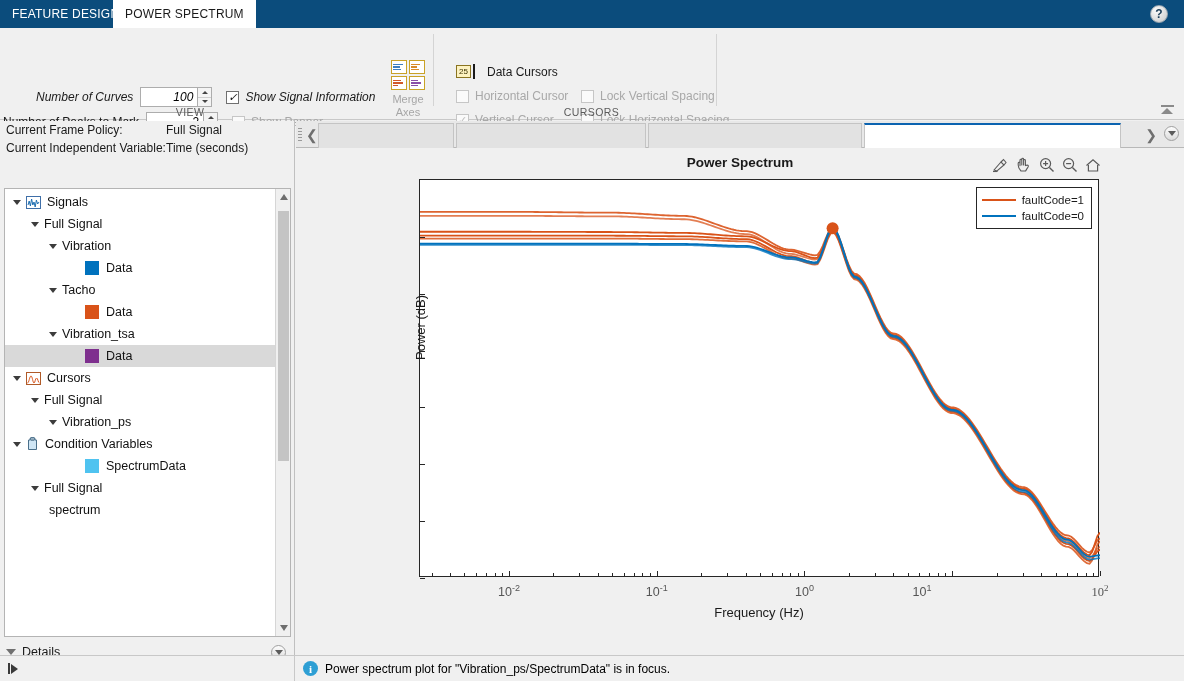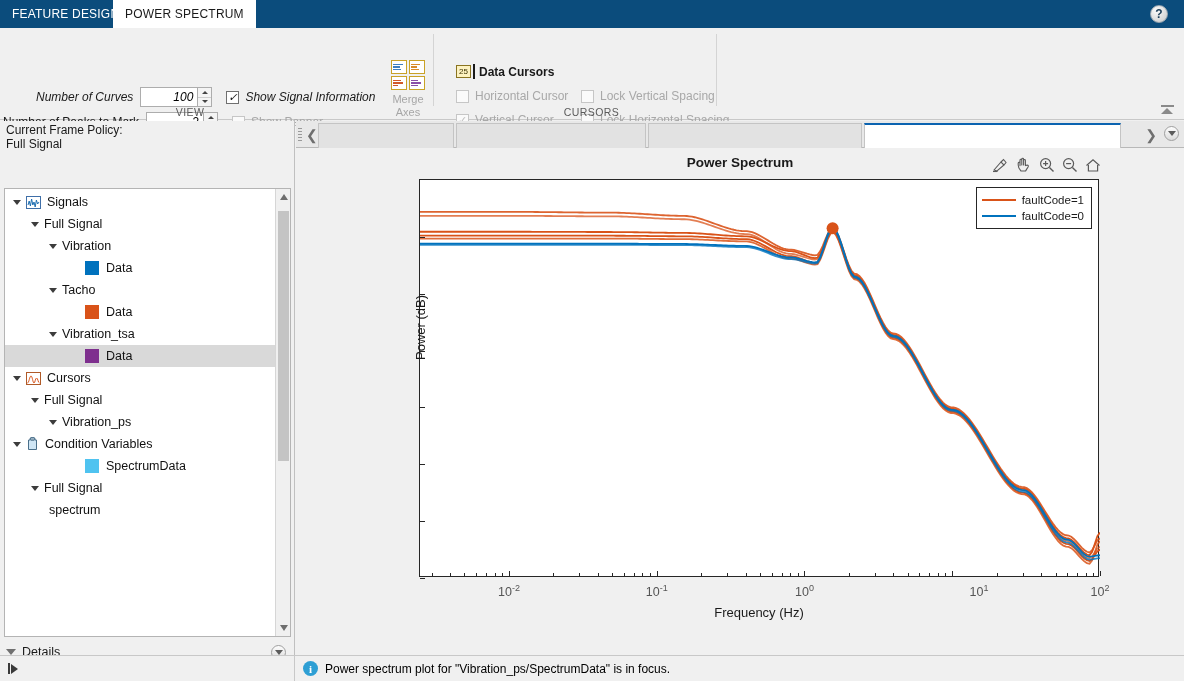--- a/index.html
+++ b/index.html
@@ -129,21 +129,21 @@
     width:0;height:0;border-left:5px solid transparent;border-right:5px solid transparent;
     border-top:6px solid #707070;
   }
   .opt-circle {
     position:absolute; right:8px; top:3px; width:15px; height:15px; border-radius:50%;
     background:linear-gradient(#fdfdfd,#dcdcdc); border:1px solid #9f9f9f;
     display:flex; align-items:center; justify-content:center;
   }
   .opt-circle .t { width:0;height:0;border-left:4px solid transparent;border-right:4px solid transparent;border-top:5px solid #5c5c5c; }
 
-  .kvrow { display:flex; font-size:12px; padding:2px 0 2px 6px;flex-direction:column; }
+  .kvrow { display:flex; font-size:12px; padding:2px 0 2px 6px; }
   .kvrow .k { color:#1a1a1a; }
   .kvrow .v { color:#1a1a1a; }
 
   .treebox {
     position:absolute; left:4px; top:67px; width:287px; height:449px;
     background:#fff; border:1px solid #b4b4b4; overflow:hidden;
   }
   .tnode { height:22px; display:flex; align-items:center; font-size:12.5px; color:#111;
            white-space:nowrap; }
   .tnode.sel { background:#d9d9d9; }
@@ -325,21 +325,21 @@
     </div>
 
     <div class="group-sep" style="left:433px;"></div>
 
     <div class="ribbon-group" style="left:451px; width:281px;">
       <div class="row" style="left:5px; top:36px;">
         <span class="dcicon">
           <span>25</span>
         </span>
         <span class="dcbar"></span>
-        <span class="lbl" style="margin-left:4px;font-weight:bold;">Data Cursors</span>
+        <span class="lbl" style="margin-left:12px;">Data Cursors</span>
       </div>
 
       <div class="row" style="left:5px; top:61px;">
         <span class="box dis"></span>
         <span class="lbl dim" style="margin-left:6px;">Horizontal Cursor</span>
       </div>
       <div class="row" style="left:130px; top:61px;">
         <span class="box dis"></span>
         <span class="lbl dim" style="margin-left:6px;">Lock Vertical Spacing</span>
       </div>
@@ -363,20 +363,24 @@
         <span class="cr-tri"></span>
     </div>
   </div>
 
   <div class="leftpanel">
 
 
     <div class="kvrow">
       <span class="k" style="width:160px;">Current Frame Policy:</span>
       <span class="v">Full Signal</span>
+    </div>
+    <div class="kvrow">
+      <span class="k" style="width:160px;">Current Independent Variable:</span>
+      <span class="v">Time (seconds)</span>
     </div>
 
     <div class="treebox">
       <div id="tree-list" style="padding-top:2px;">
           <div class="tnode" style="padding-left: 8px;">
             <span class="twist"></span>
             <span style="display: inline-flex; margin-right: 6px; align-items: center;">
               <svg width="15" height="13" viewBox="0 0 15 13">
                 <rect x="0.5" y="0.5" width="14" height="12" fill="#fff" stroke="#3f6fa8"></rect>
                 <polyline points="2,9 3.2,5 4.4,10 5.6,3 6.8,9 8,6 9.2,11 10.4,4 11.6,8 13,6" fill="none" stroke="#1f6fb2" stroke-width="1"></polyline>
@@ -594,23 +598,23 @@
             <div class="ytick" style="top: 398px;"></div>
             <div class="ytickmark" style="top: 398px;"></div>
           </div>
         <div id="xticks">
             <div class="xtick" style="left: 88.9603px;">10<span class="sup">-2</span></div>
             <div class="xtickmark" style="left: 88.9603px;"></div>
             <div class="xtick" style="left: 236.72px;">10<span class="sup">-1</span></div>
             <div class="xtickmark" style="left: 236.72px;"></div>
             <div class="xtick" style="left: 384.48px;">10<span class="sup">0</span></div>
             <div class="xtickmark" style="left: 384.48px;"></div>
-            <div class="xtick" style="left: 559px;">10<span class="sup">1</span></div>
+            <div class="xtick" style="left: 502px;">10<span class="sup">1</span></div>
             <div class="xtickmark" style="left: 532.24px;"></div>
-            <div class="xtick" style="left: 680px;">10<span class="sup">2</span></div>
+            <div class="xtick" style="left: 680px; font-family: Liberation Serif, serif;">10<span class="sup">2</span></div>
             <div class="xtickmark" style="left: 680px;"></div>
             <div class="xtickmark minor" style="left: 11.6998px;"></div>
             <div class="xtickmark minor" style="left: 30.1608px;"></div>
             <div class="xtickmark minor" style="left: 44.4802px;"></div>
             <div class="xtickmark minor" style="left: 56.18px;"></div>
             <div class="xtickmark minor" style="left: 66.072px;"></div>
             <div class="xtickmark minor" style="left: 74.6409px;"></div>
             <div class="xtickmark minor" style="left: 82.1992px;"></div>
             <div class="xtickmark minor" style="left: 133.441px;"></div>
             <div class="xtickmark minor" style="left: 159.46px;"></div>

